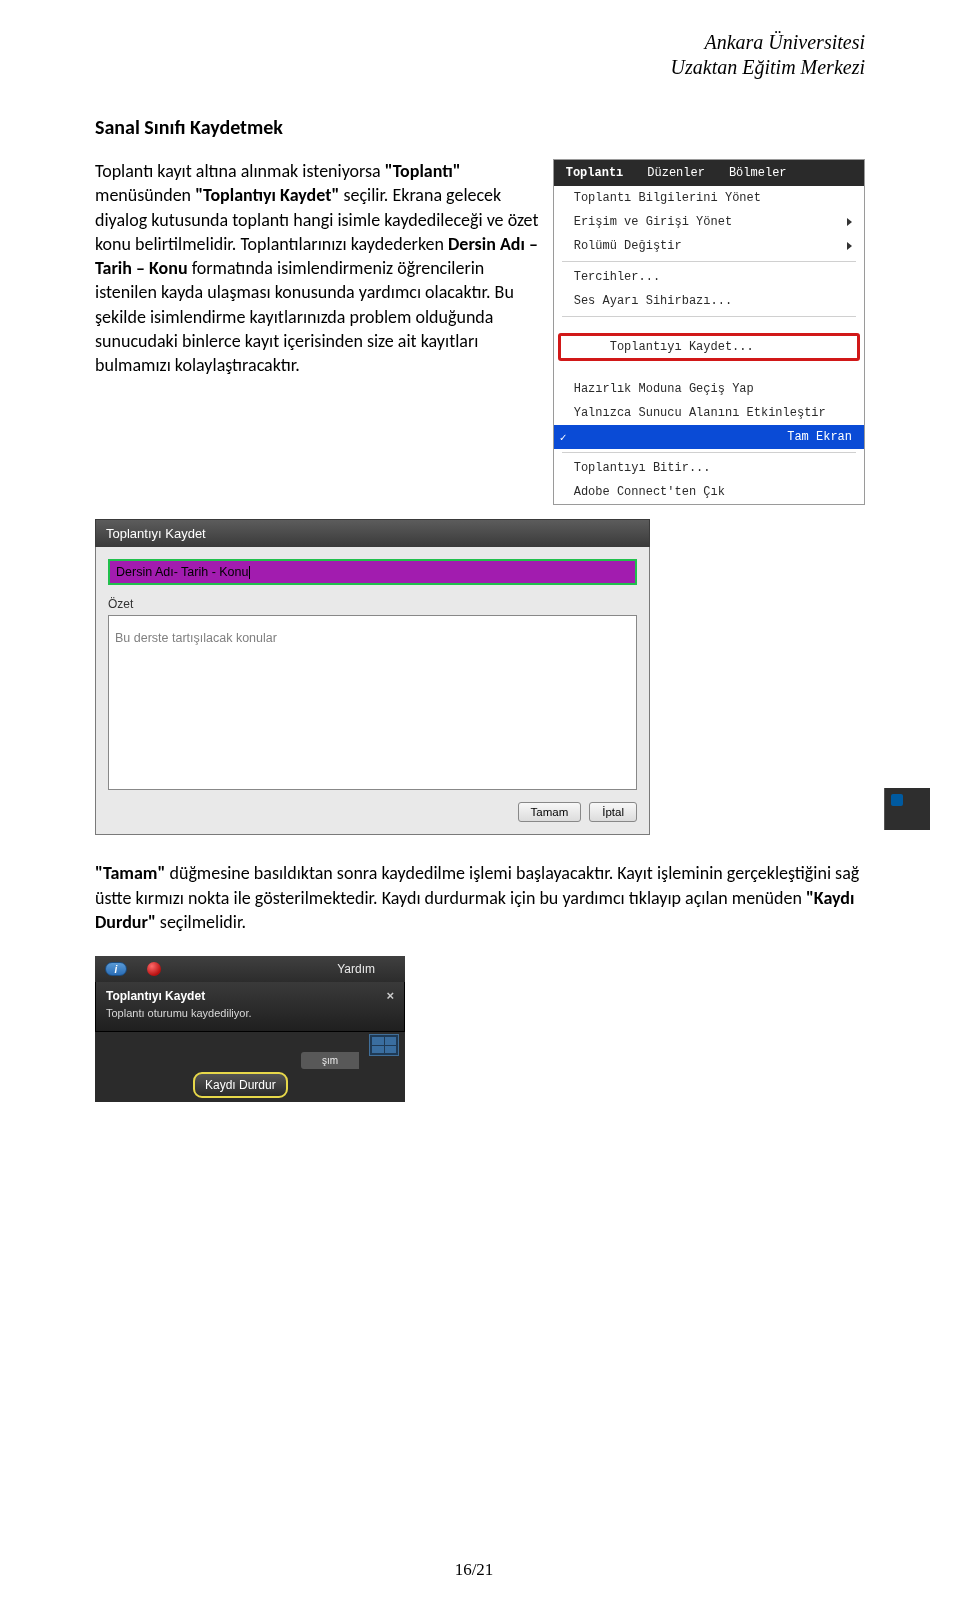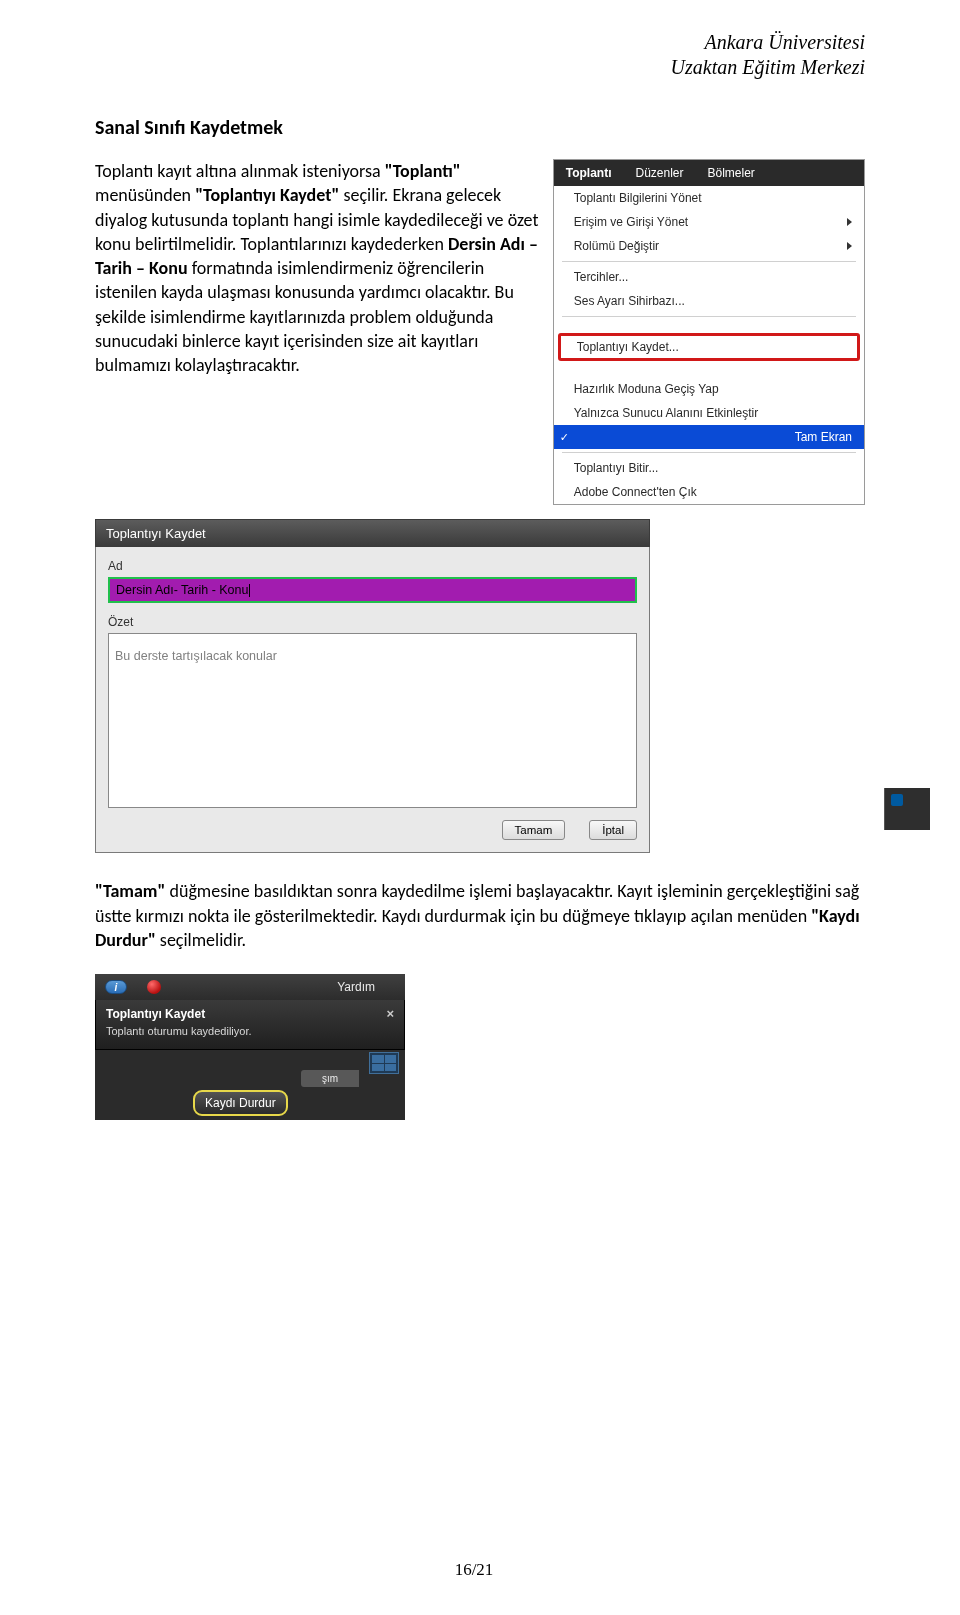--- a/index.html
+++ b/index.html
@@ -37,21 +37,21 @@
   .para {
     font-size: 18px;
     line-height: 1.35;
     width: 460px;
   }
   .para .bold { font-weight: bold; }
   .menu-img {
     width: 318px;
     background: #fff;
     border: 1px solid #9a9a9a;
-    font-family: Liberation Sans, sans-serif;
+    font-family: Liberation Mono, monospace;
   }
   .menu-tabs {
     display: flex;
     background: #2a2a2a;
     color: #fff;
     font-size: 12px;
   }
   .menu-tab {
     padding: 6px 12px;
   }
@@ -76,20 +76,21 @@
   }
   .menu-sep {
     height: 1px;
     background: #d0d0d0;
     margin: 3px 8px;
   }
   .menu-highlight {
     border: 3px solid #d11818;
     margin: 16px 4px;
     border-radius: 3px;
+    padding-left: 33px;
   }
   .menu-highlight .menu-item { padding: 4px 12px 4px 16px; }
   .menu-item.selected {
     background: #0a4bd6;
     color: #fff;
     padding-left: 6px;
   }
   .menu-item.selected .check {
     margin-right: 6px;
     font-size: 11px;
@@ -139,21 +140,21 @@
     background: #fff;
     padding: 15px 6px;
     font-size: 12.5px;
     color: #808080;
     height: 175px;
     width: 100%;
   }
   .dlg-buttons {
     display: flex;
     justify-content: flex-end;
-    gap: 24px;
+    gap: 8px;
     margin-top: 12px;
   }
   .dlg-btn {
     background: linear-gradient(#f8f8f8,#dcdcdc);
     border: 1px solid #888;
     border-radius: 3px;
     padding: 3px 12px;
     font-size: 11.5px;
   }
   .para2 {
@@ -336,35 +337,34 @@
       <div class="menu-item">
           <span>Adobe Connect'ten Çık</span>
         </div>
     </div>
   </div>
 </div>
 
 <div class="dialog-img">
   <div class="dlg-titlebar">Toplantıyı Kaydet</div>
   <div class="dlg-body">
-    <div class="dlg-label">Ad</div>
     <div class="dlg-input-ad"><span>Dersin Adı- Tarih - Konu</span><span class="cursor"></span></div>
     <div class="dlg-label">Özet</div>
     <div class="dlg-textarea">Bu derste tartışılacak konular</div>
     <div class="dlg-buttons">
       <div class="dlg-btn">Tamam</div>
       <div class="dlg-btn">İptal</div>
     </div>
   </div>
 </div>
 
 <div class="overflow-edge"></div>
 
 <div class="para2">
-  <span class="bold" style="font-weight:bold">"Tamam"</span><span> düğmesine basıldıktan sonra kaydedilme işlemi başlayacaktır. Kayıt işleminin gerçekleştiğini sağ üstte kırmızı nokta ile gösterilmektedir. Kaydı durdurmak için bu düğmeye tıklayıp açılan menüden </span><span style="font-weight:bold">"Kaydı Durdur"</span><span> seçilmelidir.</span>
+  <span class="bold" style="font-weight:bold">"Tamam"</span><span> düğmesine basıldıktan sonra kaydedilme işlemi başlayacaktır. Kayıt işleminin gerçekleştiğini sağ üstte kırmızı nokta ile gösterilmektedir. Kaydı durdurmak için bu yardımcı tıklayıp açılan menüden </span><span style="font-weight:bold">"Kaydı Durdur"</span><span> seçilmelidir.</span>
 </div>
 
 <div class="rec-img">
   <div class="rec-top">
     <div class="rec-info">i</div>
     <div class="rec-dot"></div>
     <div class="rec-help">Yardım</div>
   </div>
   <div class="rec-tooltip">
     <div class="rec-ttl">

